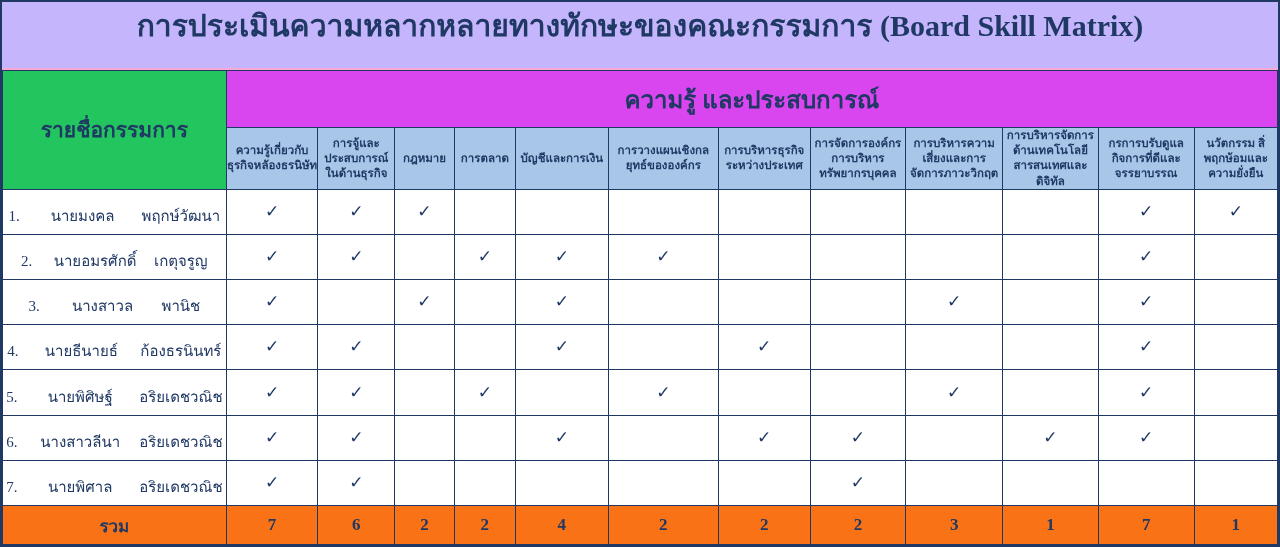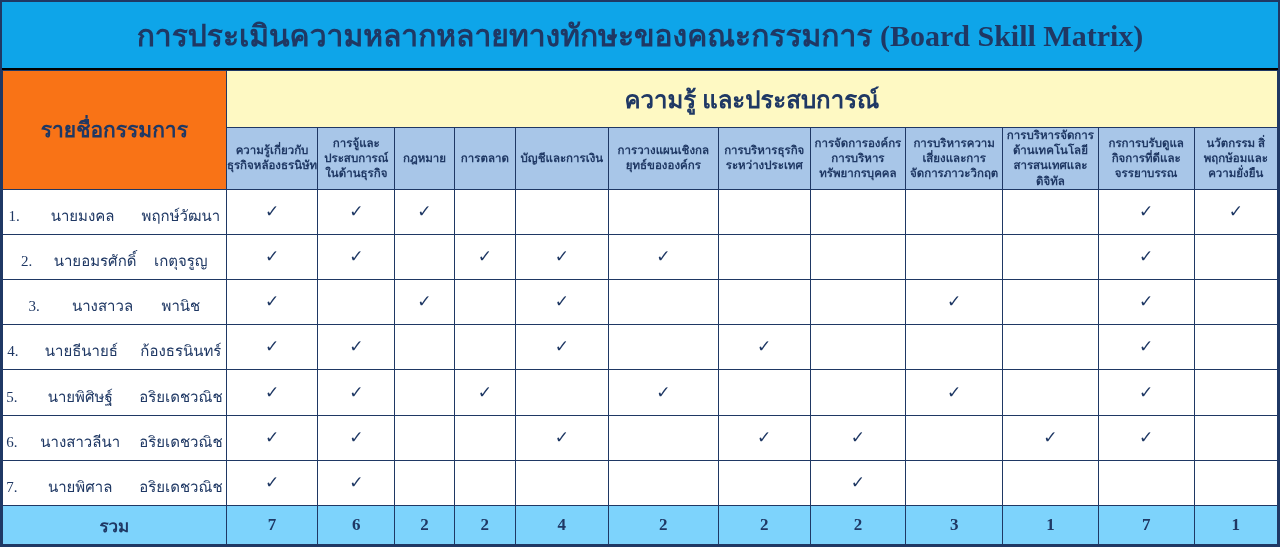--- a/index.html
+++ b/index.html
@@ -18,25 +18,25 @@
     height: 547px;
     box-sizing: border-box;
     border: 2px solid #1f3864;
     display: flex;
     flex-direction: column;
     background: #ffffff;
   }
   .title-bar {
     height: 66px;
     min-height: 66px;
-    border-bottom: 2px solid #000000;
+    border-bottom: 2px solid #f9a8d4;
     display: flex;
-    align-items: center;
+    align-items: flex-start;
     justify-content: center;
-    background: #0ea5e9;
+    background: #c4b5fd;
   }
   .title-text {
     font-family: "Liberation Serif", serif;
     font-size: 30px;
     font-weight: bold;
     color: #1f3864;
     letter-spacing: 0px;
     text-align: center;
   }
   table.matrix {
@@ -49,30 +49,30 @@
     border: 1px solid #1f3864;
     padding: 0;
     vertical-align: middle;
     text-align: center;
   }
   .names-head {
     font-family: "Liberation Serif", serif;
     font-size: 21px;
     font-weight: bold;
     color: #1f3864;
-    background: #f97316;
+    background: #22c55e;
     text-align: center;
     vertical-align: middle;
   }
   .group-head {
     font-family: "Liberation Serif", serif;
     font-size: 24px;
     font-weight: bold;
     color: #1f3864;
-    background: #fef9c3;
+    background: #d946ef;
     height: 56px;
   }
   .col-head {
     font-family: "Liberation Serif", serif;
     font-size: 11.5px;
     font-weight: bold;
     color: #1f3864;
     background: #a8c6e8;
     line-height: 1.32;
     padding: 3px 2px;
@@ -90,21 +90,21 @@
   .name-cell .given { display: inline-block; min-width: 118px; }
   .name-cell .family { display: inline-block; margin-top: 8px; }
   .data-row td { height: 36px; background: #ffffff; }
   .check {
     font-family: "DejaVu Sans", sans-serif;
     font-size: 17px;
     color: #1f3864;
     line-height: 1;
   }
   .total-row td {
-    background: #7dd3fc;
+    background: #f97316;
     height: 38px;
     font-family: "Liberation Serif", serif;
     font-weight: bold;
     color: #1f3864;
     font-size: 17px;
   }
   .total-label {
     font-size: 18px;
     text-align: center !important;
     padding: 0 !important;

